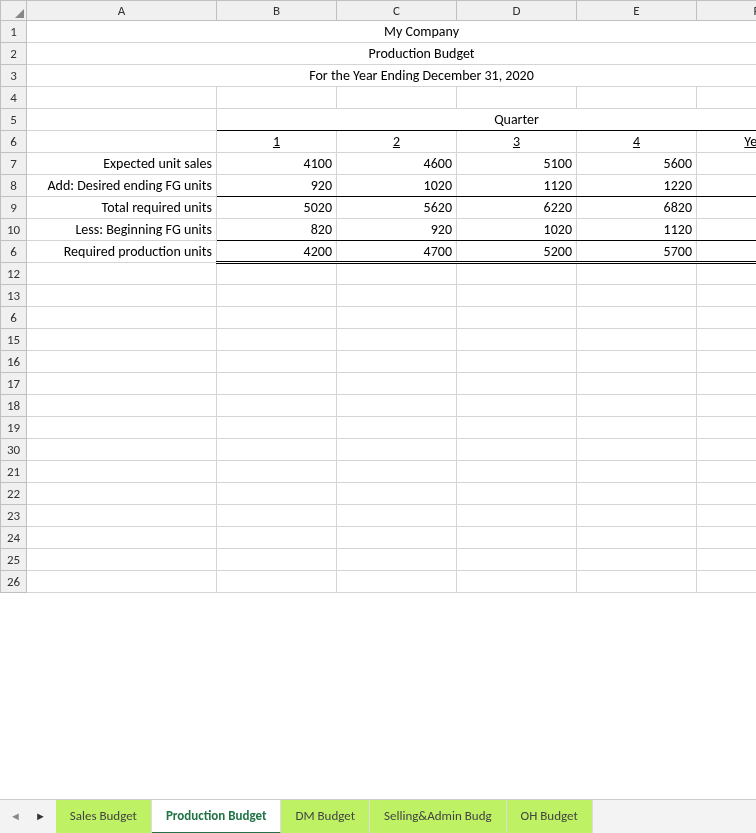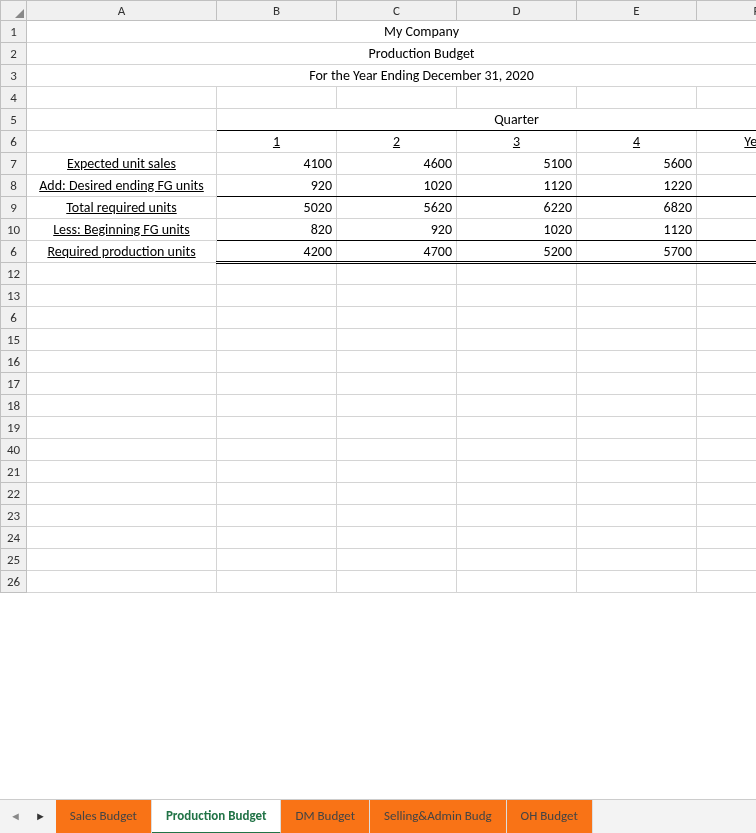--- a/index.html
+++ b/index.html
@@ -56,21 +56,21 @@
     text-align: center;
     color: #333;
     border: 1px solid #c0c0c0 !important;
     font-size: 13px;
     width: 26px;
   }
   .tall { height: 38px; }
   .mid { height: 36px; }
   .num { text-align: right; margin-left: 40px; }
   .ctr { text-align: center; }
-  .lft { text-align: center; text-decoration: underline; }
+  .lft { text-align: right; }
   .bbtm { border-bottom: 1.5px solid #000 !important; }
   .dbl { border-bottom: 3px double #000 !important; }
   .undq { text-decoration: underline; }
   
   .tabbar {
     position: absolute;
     left: 0; right: 0; bottom: 0;
     height: 34px;
     background: #f3f3f3;
     border-top: 1px solid #ccc;
@@ -84,21 +84,21 @@
     padding: 0 10px;
     gap: 14px;
     color: #888;
   }
   .tabnav span { font-size: 11px; }
   .tabnav .enabled { color: #333; }
   .tab {
     padding: 8px 14px 6px 14px;
     border-right: 1px solid #ddd;
     color: #444;
-    background: #f97316;
+    background: #bef264;
     cursor: pointer;
     white-space: nowrap;
   }
   .tab.active {
     background: #fff;
     color: #217346;
     font-weight: bold;
     border-bottom: 2px solid #217346;
     margin-bottom: -1px;
   }
@@ -289,21 +289,21 @@
   <tr>
           <td class="rowhdr">19</td>
           <td></td>
           <td></td>
           <td></td>
           <td></td>
           <td></td>
           <td></td>
         </tr>
   <tr>
-          <td class="rowhdr">40</td>
+          <td class="rowhdr">30</td>
           <td></td>
           <td></td>
           <td></td>
           <td></td>
           <td></td>
           <td></td>
         </tr>
   <tr>
           <td class="rowhdr">21</td>
           <td></td>

